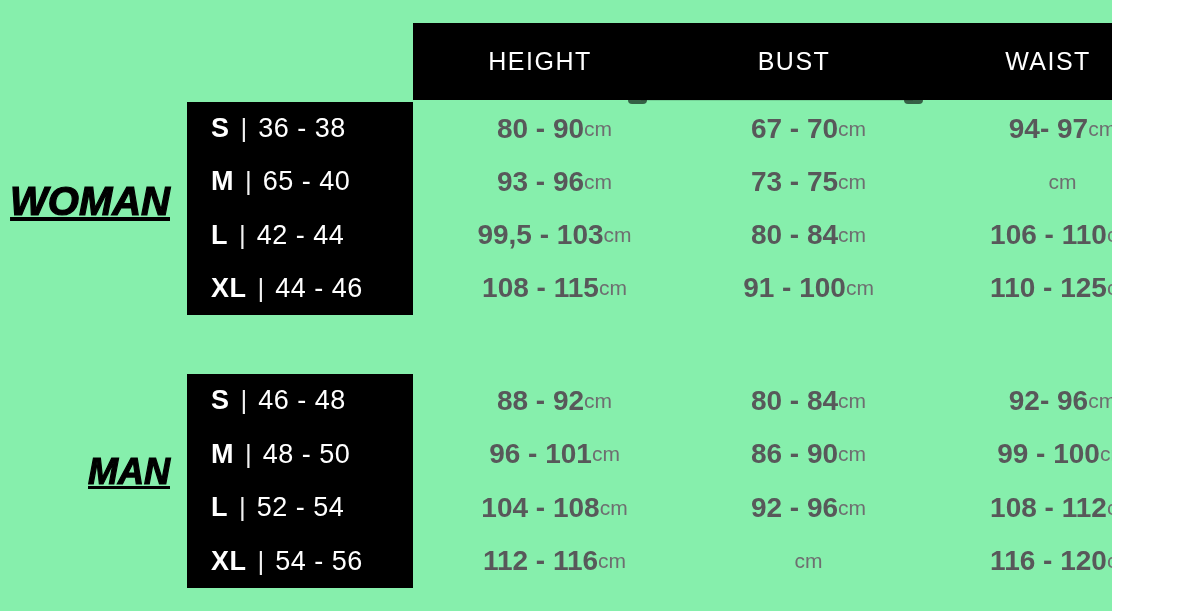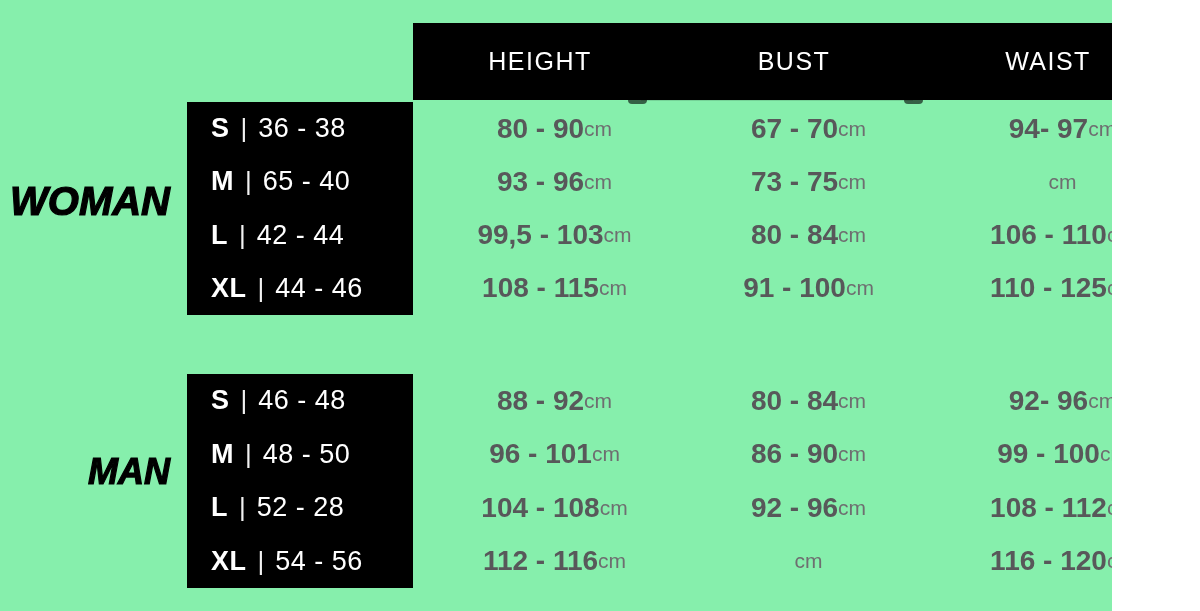--- a/index.html
+++ b/index.html
@@ -39,21 +39,21 @@
   }
   .data-grid.woman-grid{top:102px;height:213px;}
   .data-grid.man-grid{top:374px;height:214px;}
   .dcell{display:flex;align-items:center;justify-content:center;white-space:nowrap;padding-left:29px;}
   .val{font-weight:700;font-size:28px;color:#58585a;}
   .unit{font-weight:400;font-size:21px;color:#6e6e70;margin-left:0;}
   
   .group-label{
     position:absolute;left:0;width:170px;text-align:right;
     font-style:italic;font-weight:700;color:#000;line-height:1.1;
-    -webkit-text-stroke:1.2px #000;letter-spacing:0;
+    -webkit-text-stroke:1.2px #000;letter-spacing:0;text-decoration:underline;
   }
   .group-label.woman{top:179px;font-size:40px;}
   .group-label.man{top:452px;font-size:36px;}
 </style>
 </head>
 <body>
 
 <div class="canvas">
 
   <div class="header-bar">
@@ -149,21 +149,21 @@
       <span class="rng">46 - 48</span>
     </div>
     <div class="size-row">
       <span class="sz">M</span>
       <span class="sep">|</span>
       <span class="rng">48 - 50</span>
     </div>
     <div class="size-row">
       <span class="sz">L</span>
       <span class="sep">|</span>
-      <span class="rng">52 - 28</span>
+      <span class="rng">52 - 54</span>
     </div>
     <div class="size-row">
       <span class="sz">XL</span>
       <span class="sep">|</span>
       <span class="rng">54 - 56</span>
     </div>
   </div>
 
   <div class="data-grid man-grid">
     <div class="dcell">

